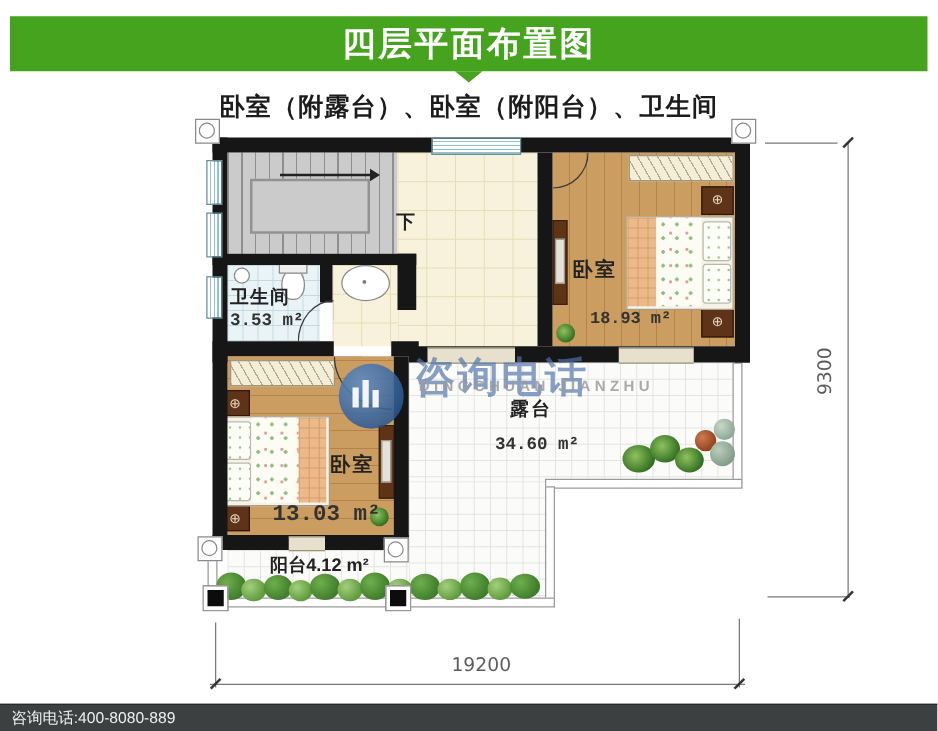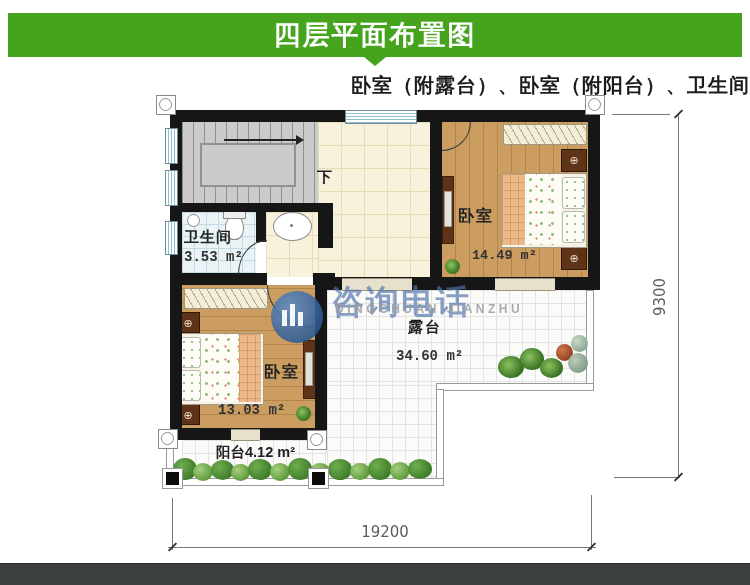--- a/index.html
+++ b/index.html
@@ -4,21 +4,21 @@
 <style>
   html,body{margin:0;padding:0;}
   body{
     width:750px;height:585px;position:relative;overflow:hidden;background:#fff;
     font-family:"Liberation Sans","DejaVu Sans",sans-serif;
   }
   
   .greenbar{position:absolute;left:8px;top:13px;width:734px;height:44px;background:#46a31d;}
   .greenbar .t{width:100%;text-align:center;line-height:44px;color:#fff;font-size:27px;font-weight:bold;letter-spacing:2px;}
   .tri{position:absolute;left:364px;top:57px;width:0;height:0;border-left:11px solid transparent;border-right:11px solid transparent;border-top:9px solid #46a31d;}
-  .subtitle{position:absolute;left:0;top:72px;width:750px;text-align:right;font-size:20px;font-weight:bold;color:#1c1c1c;letter-spacing:1px;}
+  .subtitle{position:absolute;left:0;top:72px;width:750px;text-align:center;font-size:20px;font-weight:bold;color:#1c1c1c;letter-spacing:1px;}
   
   .wall{position:absolute;background:#161616;z-index:30;}
   .win{position:absolute;z-index:35;border:1px solid #6a8d98;}
   .win-h{background:repeating-linear-gradient(to bottom,#ffffff 0 2px,#8fc3d2 2px 3px);}
   .win-v{background:repeating-linear-gradient(to right,#ffffff 0 2px,#8fc3d2 2px 3px);}
   .slide{position:absolute;z-index:35;background:#e6e0cc;border-top:1px solid #9a937c;border-bottom:1px solid #9a937c;}
   .floor{position:absolute;z-index:5;}
   .tiles-cream{background-color:#f8f2dc;background-image:linear-gradient(#e6dcb6 1px,transparent 1px),linear-gradient(90deg,#e6dcb6 1px,transparent 1px);background-size:23px 23px;}
   .tiles-blue{background-color:#eaf3f6;background-image:linear-gradient(#c3dae2 1px,transparent 1px),linear-gradient(90deg,#c3dae2 1px,transparent 1px);background-size:12px 12px;}
   .tiles-white{background-color:#fbfbfa;background-image:linear-gradient(#e3e3e1 1px,transparent 1px),linear-gradient(90deg,#e3e3e1 1px,transparent 1px);background-size:13px 13px;}
@@ -187,23 +187,23 @@
   <span class="bush pm" style="left:498px;top:356px;width:26px;height:22px;"></span>
   <span class="bush pm" style="left:520px;top:348px;width:24px;height:22px;"></span>
   <span class="bush pm" style="left:540px;top:358px;width:23px;height:20px;"></span>
   <span class="bush" style="left:556px;top:344px;width:17px;height:17px;background:radial-gradient(circle at 35% 35%,#cf7a4e,#8e3f1d 75%);"></span>
   <span class="bush" style="left:571px;top:335px;width:17px;height:17px;background:radial-gradient(circle at 35% 35%,#c9d8c7,#8aa693 75%);"></span>
   <span class="bush" style="left:568px;top:353px;width:20px;height:20px;background:radial-gradient(circle at 35% 35%,#bccdbb,#7d9c88 75%);"></span>
 
   <div class="rlabel" style="left:184px;top:228px;font-size:15px;letter-spacing:1px;">卫生间</div>
   <div class="alabel" style="left:184px;top:249px;font-size:14px;">3.53 m²</div>
   <div class="rlabel" style="left:458px;top:206px;font-size:16px;letter-spacing:2px;">卧室</div>
-  <div class="alabel" style="left:472px;top:248px;font-size:13.5px;">14.49 m²</div>
+  <div class="alabel" style="left:472px;top:248px;font-size:13.5px;">18.93 m²</div>
   <div class="rlabel" style="left:264px;top:362px;font-size:16px;letter-spacing:2px;">卧室</div>
-  <div class="alabel" style="left:218px;top:402px;font-size:14px;">13.03 m²</div>
+  <div class="alabel" style="left:218px;top:402px;font-size:18px;">13.03 m²</div>
   <div class="rlabel" style="left:408px;top:318px;font-size:15px;letter-spacing:2px;">露台</div>
   <div class="alabel" style="left:396px;top:348px;font-size:14px;">34.60 m²</div>
   <div class="rlabel" style="left:216px;top:443px;font-size:14.5px;">
     <span>阳台</span><span>4.12 m²</span>
   </div>
 
   <div class="dline" style="left:172px;top:498px;width:1px;height:52px;"></div>
   <div class="dline" style="left:591px;top:495px;width:1px;height:55px;"></div>
   <div class="dline" style="left:168px;top:547px;width:428px;height:1px;"></div>
   <div class="tick" style="left:167px;top:546px;"></div>
@@ -219,13 +219,14 @@
 </div>
 
 <div class="wm-circle"></div>
 <div class="wm-bar" style="left:282px;top:310px;width:5px;height:16px;"></div>
 <div class="wm-bar" style="left:290px;top:304px;width:5px;height:22px;"></div>
 <div class="wm-bar" style="left:298px;top:312px;width:5px;height:14px;"></div>
 <div class="wm-cn">咨询电话</div>
 <div class="wm-en">DINGCHUAN JIANZHU</div>
 
 <div class="footer">
+  <span>咨询电话:400-8080-889</span>
 </div>
 
 </body></html>

